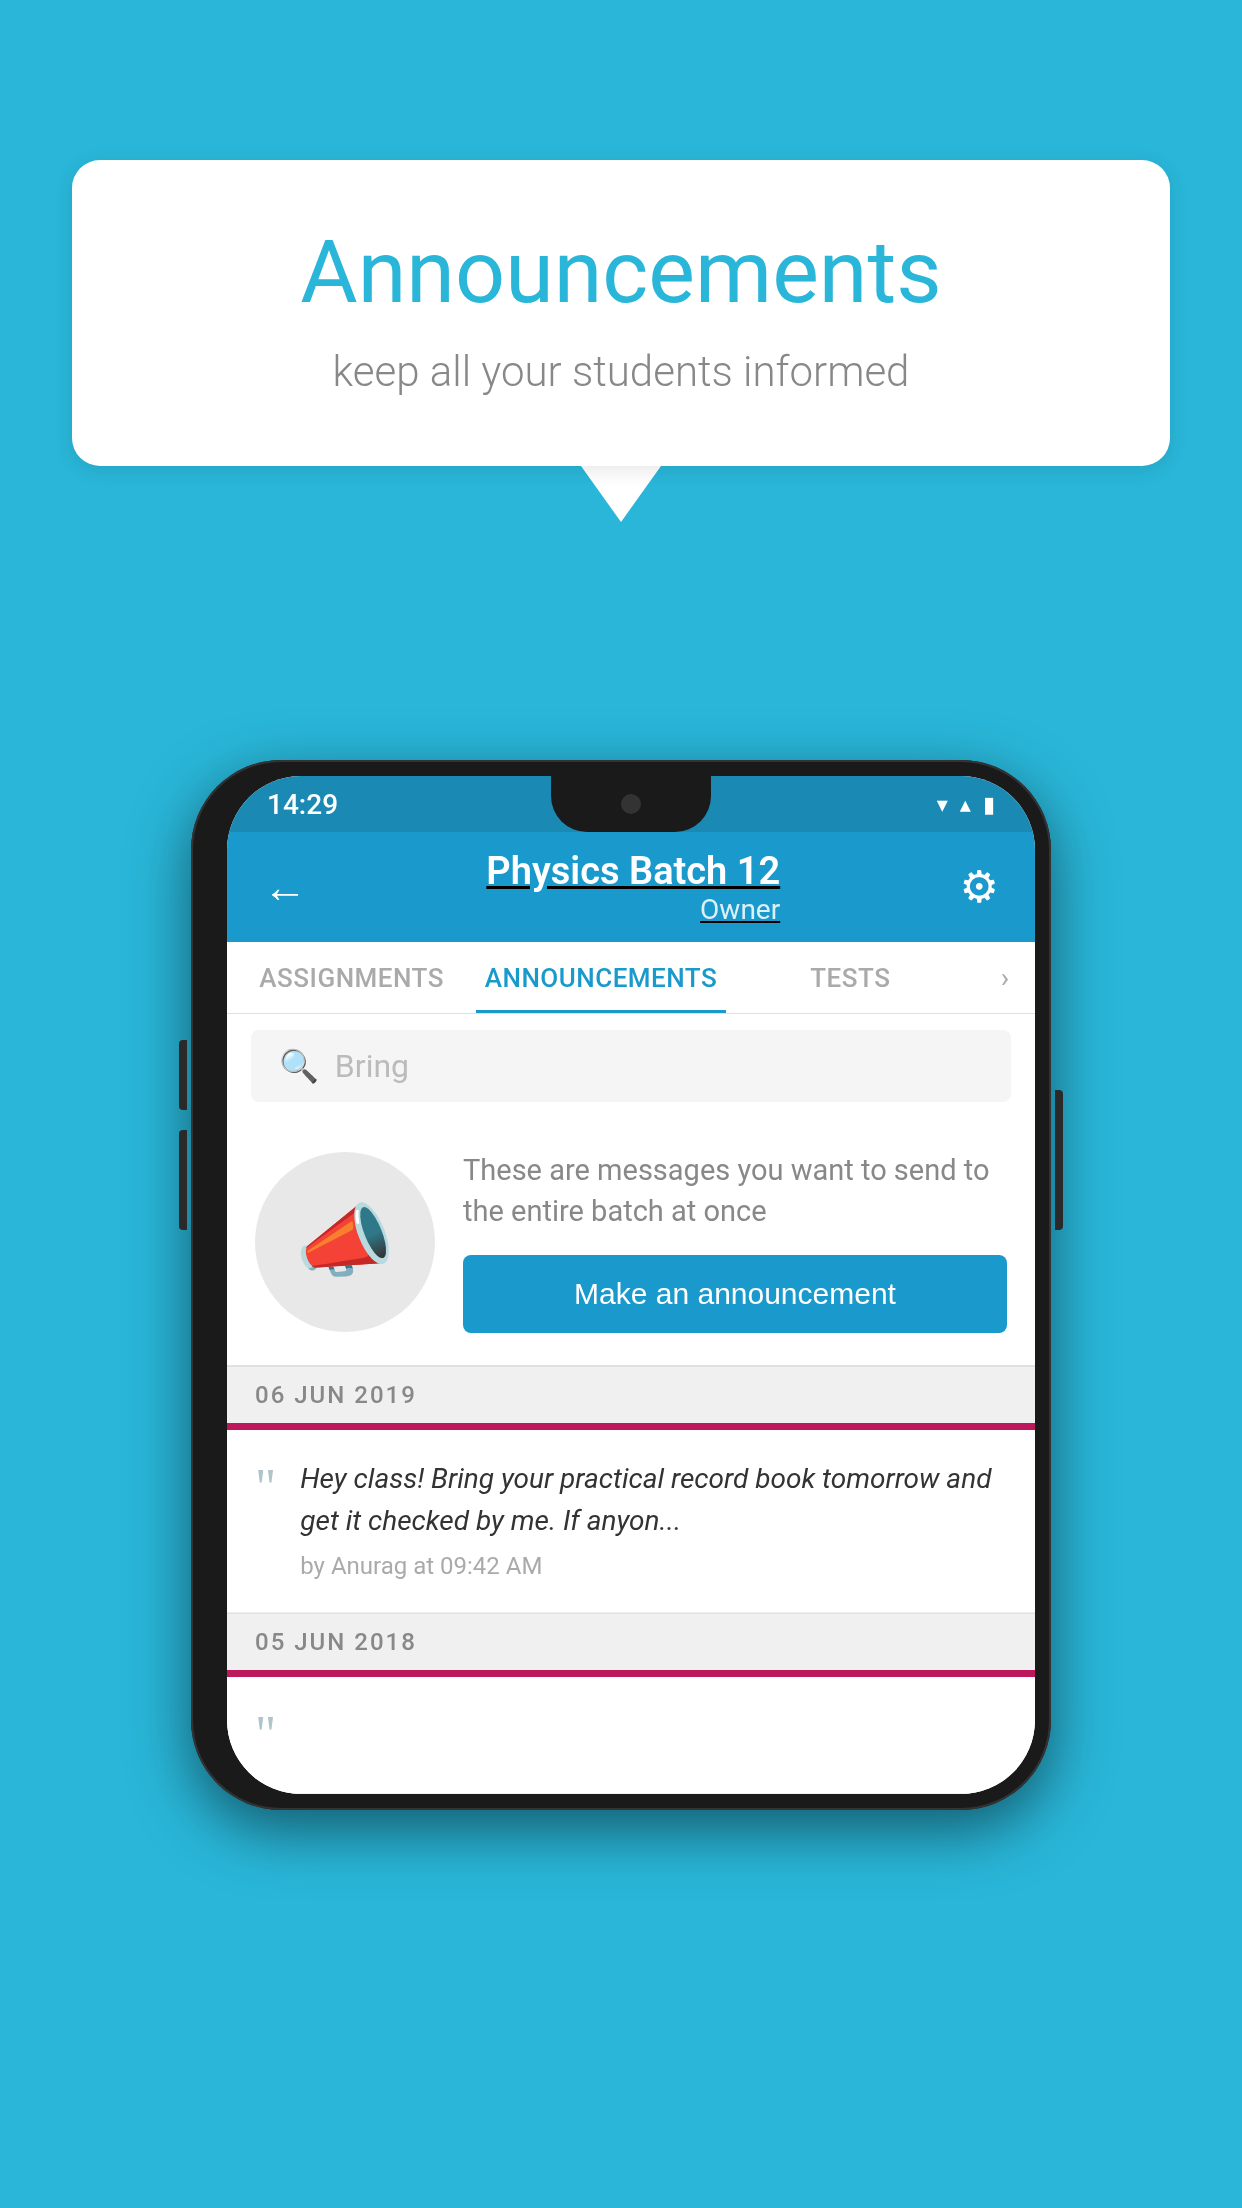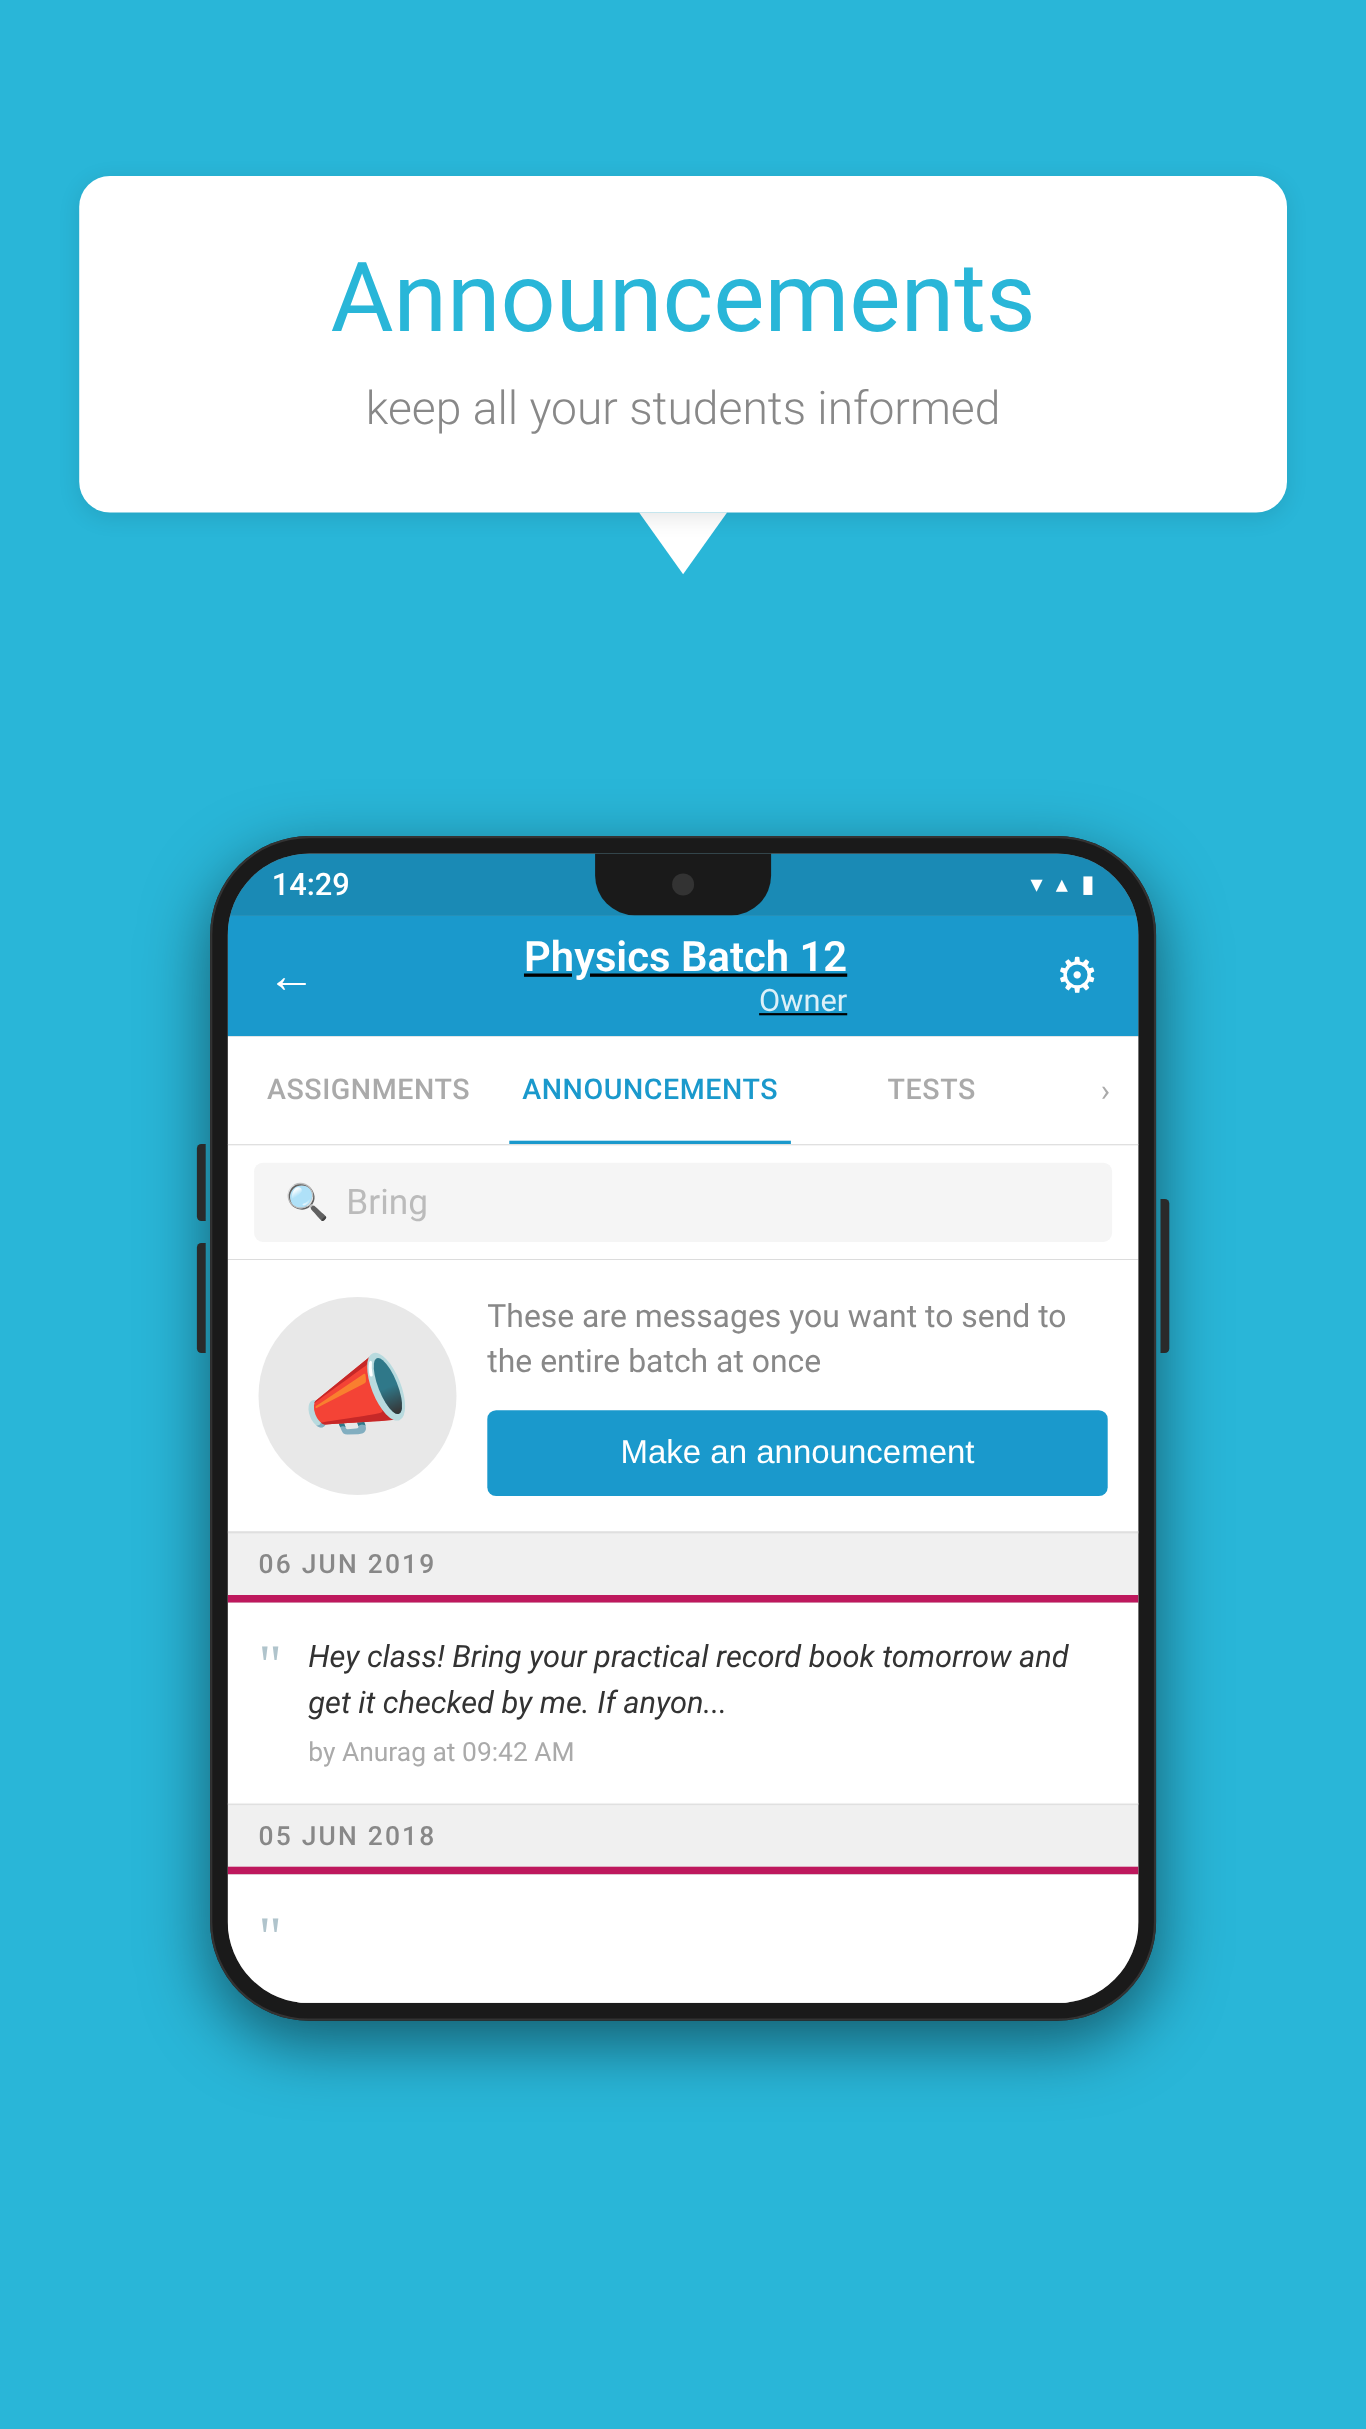--- a/index.html
+++ b/index.html
@@ -67,24 +67,25 @@
 
     .phone-outer {
       background: #1a1a1a;
       border-radius: 90px;
       padding: 16px;
       box-shadow: 0 20px 60px rgba(0,0,0,0.5), inset 0 0 0 2px #333;
       position: relative;
     }
 
     .phone-screen {
-      background: #737373;
+      background: #ffffff;
       border-radius: 74px;
       overflow: hidden;
       position: relative;
+      margin-left: 20px;
     }
 
     
     .status-bar {
       background: #1a8ab5;
       height: 56px;
       display: flex;
       align-items: center;
       justify-content: space-between;
       padding: 0 40px;
@@ -168,21 +169,21 @@
       font-size: 44px;
       cursor: pointer;
     }
 
     
     .tabs-bar {
       background: white;
       display: flex;
       align-items: center;
       border-bottom: 1px solid #e0e0e0;
-      height: 99px;
+      height: 72px;
     }
 
     .tab-item {
       flex: 1;
       height: 100%;
       display: flex;
       align-items: center;
       justify-content: center;
       font-size: 26px;
       font-weight: 500;

